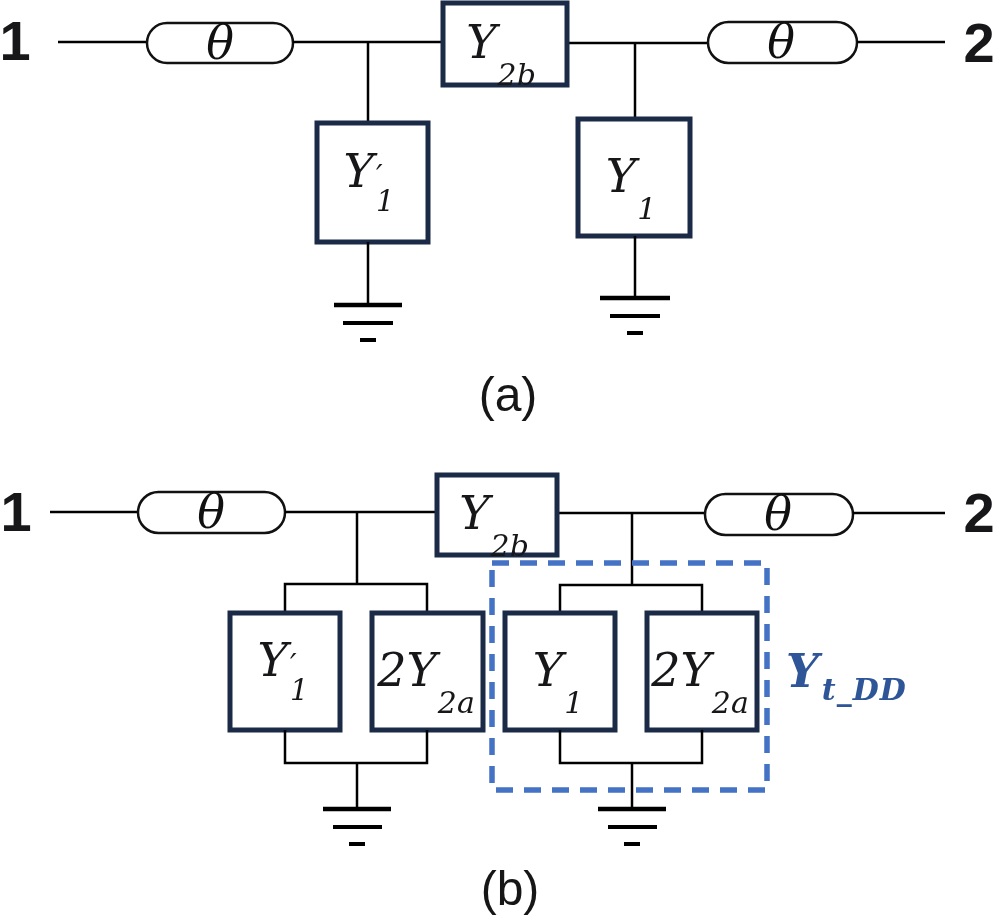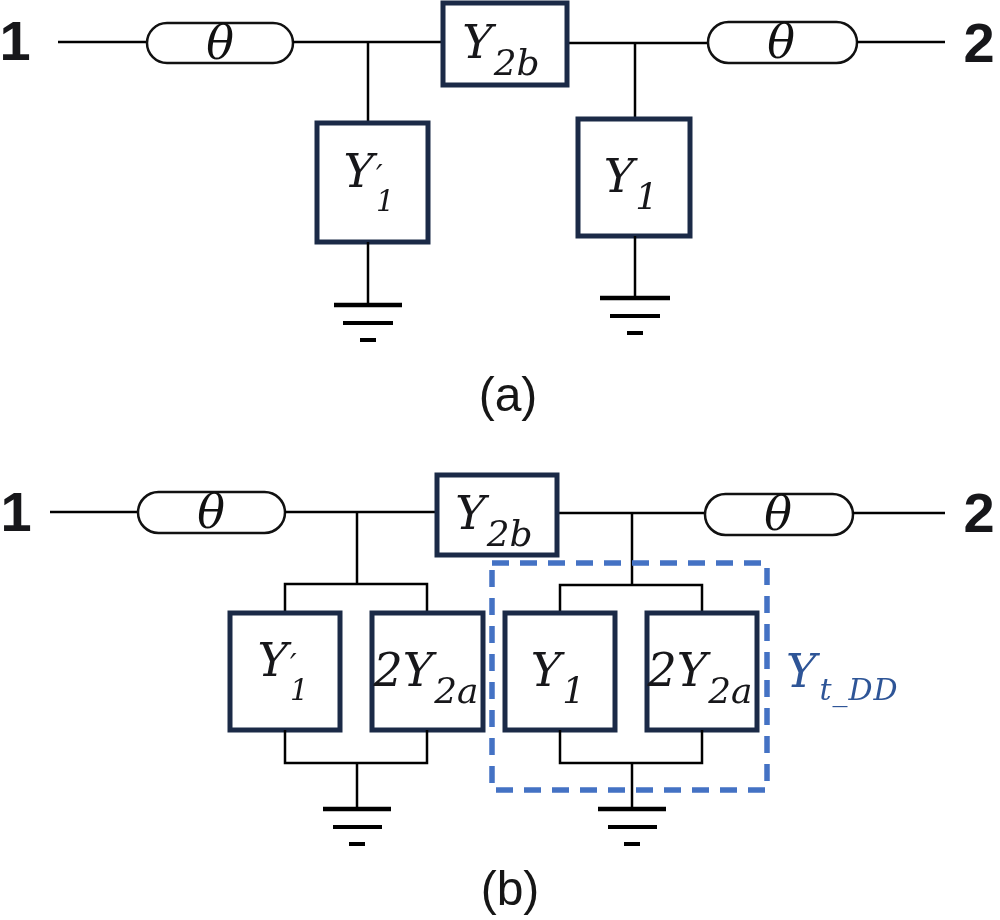--- a/index.html
+++ b/index.html
@@ -1,31 +1,31 @@
 <!DOCTYPE html>
 <html><head>
 <meta charset="utf-8">
 <style>
   html,body{margin:0;padding:0;background:#ffffff;}
   .figure{position:relative;width:1000px;height:920px;background:#ffffff;overflow:hidden;
           font-family:"Liberation Sans", sans-serif;}
   .figure svg{position:absolute;left:0;top:0;width:1000px;height:920px;}
   .lbl{position:absolute;transform:translate(-50%,-50%);white-space:nowrap;color:#17171a;
        font-family:"DejaVu Serif", serif;font-style:italic;font-size:46px;line-height:1;}
-  .lbl .sub{font-size:36px;position:relative;top:17px;margin-left:1px;}
+  .lbl .sub{font-size:30px;position:relative;top:27px;margin-left:1px;}
   .lbl .stack{display:inline-flex;flex-direction:column;align-items:flex-start;
               font-size:29px;line-height:0.86;margin-left:2px;transform:translateY(-1px);}
   .port{position:absolute;transform:translate(-50%,-50%);white-space:nowrap;color:#17171a;
         font-family:"Liberation Sans", sans-serif;font-weight:600;font-size:56px;line-height:1;}
   .theta{position:absolute;transform:translate(-50%,-50%);white-space:nowrap;color:#111;
          font-family:"DejaVu Serif", serif;font-style:italic;font-size:46px;line-height:1;}
   .caption{position:absolute;transform:translate(-50%,-50%);white-space:nowrap;color:#161616;
            font-family:"Liberation Sans", sans-serif;font-size:48px;line-height:1;}
   .ytdd{position:absolute;transform:translate(0,-50%);white-space:nowrap;
-        font-family:"DejaVu Serif", serif;font-style:italic;font-weight:normal;font-size:46px;line-height:1;}
+        font-family:"DejaVu Serif", serif;font-style:italic;font-weight:bold;font-size:46px;line-height:1;}
   .ytdd .sub{font-size:30px;position:relative;top:13px;margin-left:3px;letter-spacing:1px;}
 </style>
 </head>
 <body>
 
 <div class="figure">
 
   <svg viewBox="0 0 1000 920">
 
     <g stroke="#000" stroke-width="2.5" fill="none">

